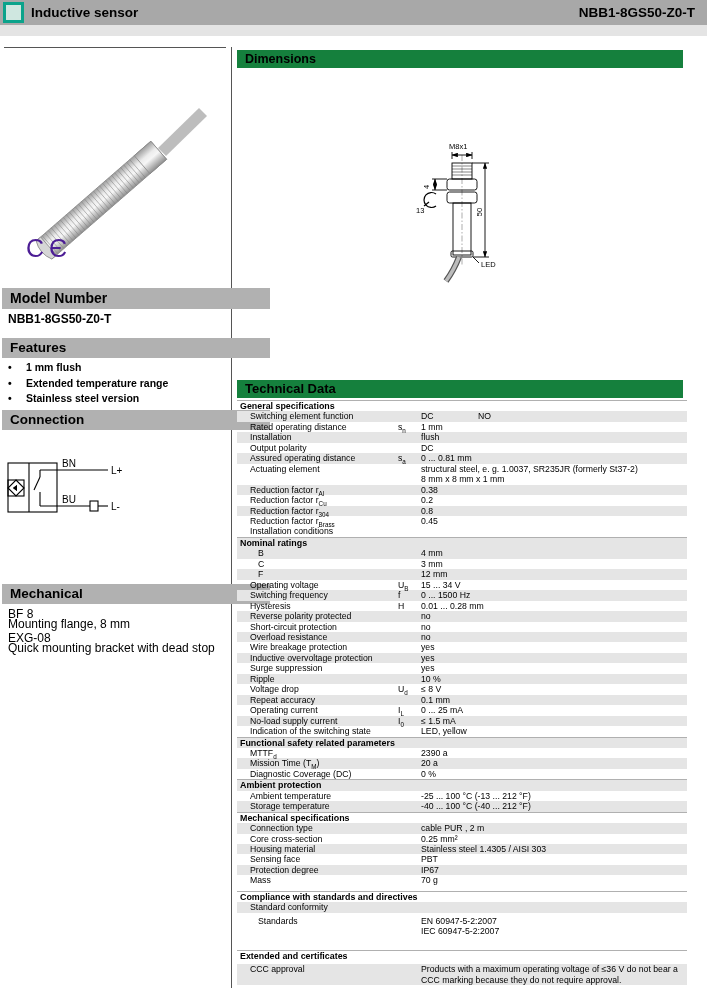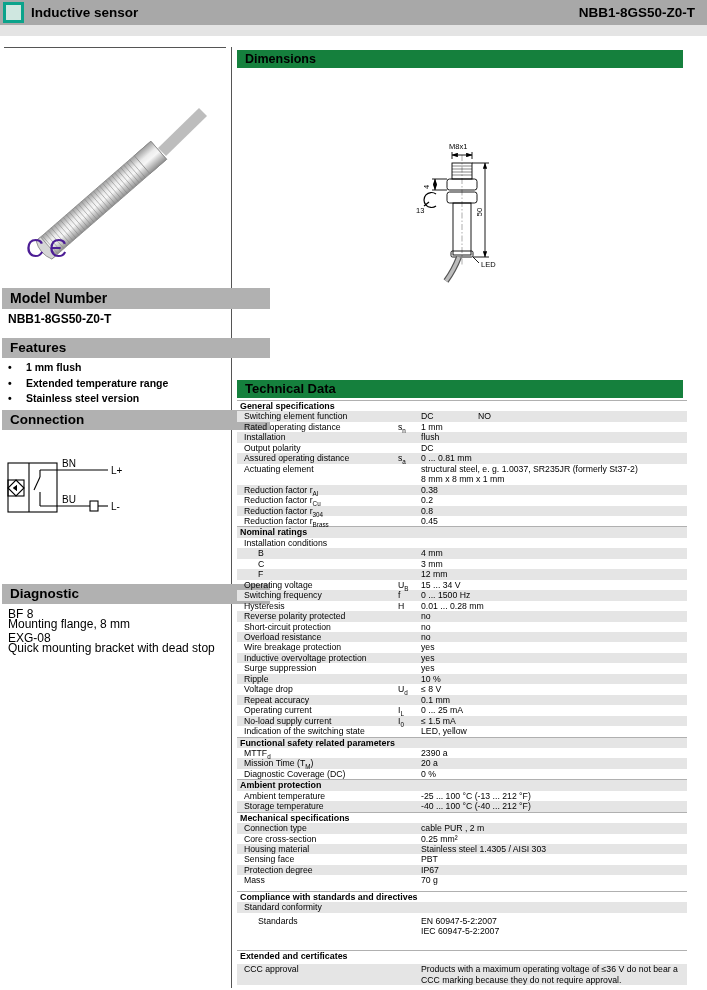--- a/index.html
+++ b/index.html
@@ -29,21 +29,21 @@
   .acc-code{font-size:12px;font-weight:normal;line-height:11px;margin-top:3px;}
   .acc-desc{font-size:12px;line-height:9.5px;}
   
   .ttable{position:absolute;left:237px;top:400px;width:450px;}
   .trow{display:flex;min-height:10.45px;line-height:10.45px;font-size:8.7px;}
   .trow.shaded{background:#e5e5e5;}
   .tsec{font-weight:bold;font-size:8.9px;padding-left:3px;border-top:1px solid #b0b0b0;}
   .gap-sm{margin-top:5px;}
   .gap-lg{margin-top:13px;}
   .pad-sm{margin-top:3px;}
-  .tlabel{flex:0 0 161px;padding-left:7px;box-sizing:border-box;}
+  .tlabel{flex:0 0 161px;padding-left:13px;box-sizing:border-box;}
   .tlabel.ind2{padding-left:21px;}
   .tsym{flex:0 0 23px;}
   .tval{flex:1;position:relative;}
   .tval2{position:absolute;left:57px;top:0;}
   sub{font-size:6.3px;line-height:0;}
   svg text{font-family:"Liberation Sans","DejaVu Sans",sans-serif;}
 </style>
 </head>
 <body>
 
@@ -144,21 +144,21 @@
       <line x1="35" y1="51" x2="85" y2="51"></line>
       <rect x="85" y="46" width="8" height="10"></rect>
       <line x1="93" y1="51" x2="103" y2="51"></line>
     </g>
     <text x="57" y="12" font-size="10">BN</text>
     <text x="57" y="48" font-size="10">BU</text>
     <text x="106" y="19" font-size="10">L+</text>
     <text x="106" y="55" font-size="10">L-</text>
   </svg>
 
-  <div class="side-bar-head" style="top:584px;">Diagnostic</div>
+  <div class="side-bar-head" style="top:584px;">Mechanical</div>
   <div class="acc-block">
       <div class="acc-code">BF 8</div>
       <div class="acc-desc">Mounting flange, 8 mm</div>
       <div class="acc-code">EXG-08</div>
       <div class="acc-desc">Quick mounting bracket with dead stop</div>
     </div>
 
   <div class="main-bar-head" style="top:50px;">Dimensions</div>
 
   <svg width="130" height="165" style="position:absolute;left:392px;top:125px;">
@@ -258,26 +258,26 @@
       <div class="trow shaded">
         <span class="tlabel">Reduction factor r<sub>304</sub></span>
         <span class="tsym"></span>
         <span class="tval">0.8</span>
       </div>
       <div class="trow">
         <span class="tlabel">Reduction factor r<sub>Brass</sub></span>
         <span class="tsym"></span>
         <span class="tval">0.45</span>
       </div>
+      <div class="trow">
+        <span class="tlabel">Installation conditions</span>
+        <span class="tsym"></span>
+        <span class="tval"></span>
+      </div>
       <div class="trow tsec shaded">Nominal ratings</div>
-      <div class="trow">
-        <span class="tlabel">Installation conditions</span>
-        <span class="tsym"></span>
-        <span class="tval"></span>
-      </div>
       <div class="trow shaded">
         <span class="tlabel ind2">B</span>
         <span class="tsym"></span>
         <span class="tval">4 mm</span>
       </div>
       <div class="trow">
         <span class="tlabel ind2">C</span>
         <span class="tsym"></span>
         <span class="tval">3 mm</span>
       </div>

